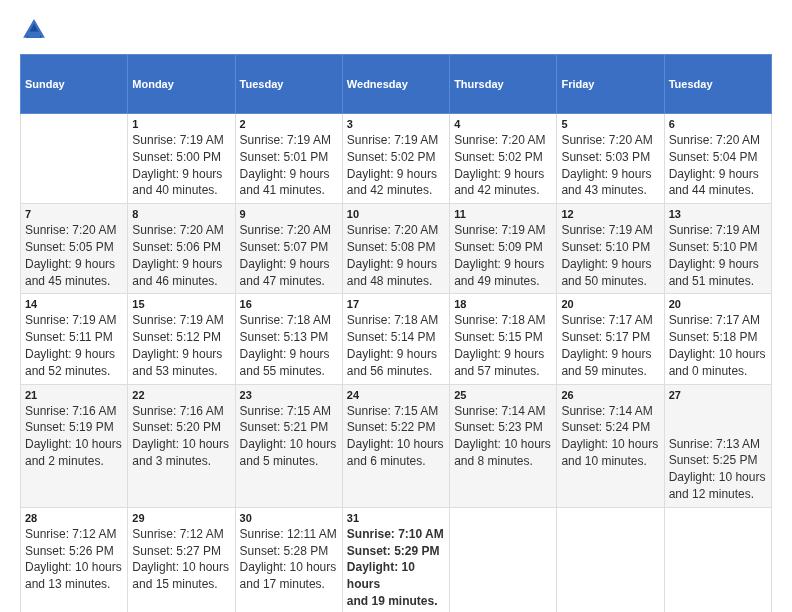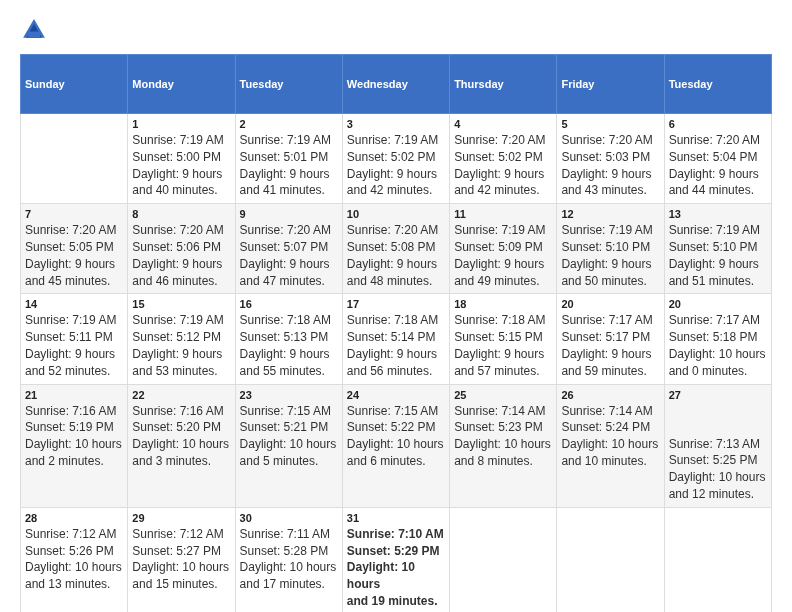--- a/index.html
+++ b/index.html
@@ -351,21 +351,21 @@
           </td>
           <td>
             <span class="day-number">29</span>
             <div class="day-info" style="white-space: pre-line;">Sunrise: 7:12 AM
 Sunset: 5:27 PM
 Daylight: 10 hours
 and 15 minutes.</div>
           </td>
           <td>
             <span class="day-number">30</span>
-            <div class="day-info" style="white-space: pre-line;">Sunrise: 7:11 AM
+            <div class="day-info" style="white-space: pre-line;">Sunrise: 12:11 AM
 Sunset: 5:28 PM
 Daylight: 10 hours
 and 17 minutes.</div>
           </td>
           <td>
             <span class="day-number">31</span>
             <div class="day-info" style="white-space: pre-line; font-weight: bold;">Sunrise: 7:10 AM
 Sunset: 5:29 PM
 Daylight: 10 hours
 and 19 minutes.</div>

